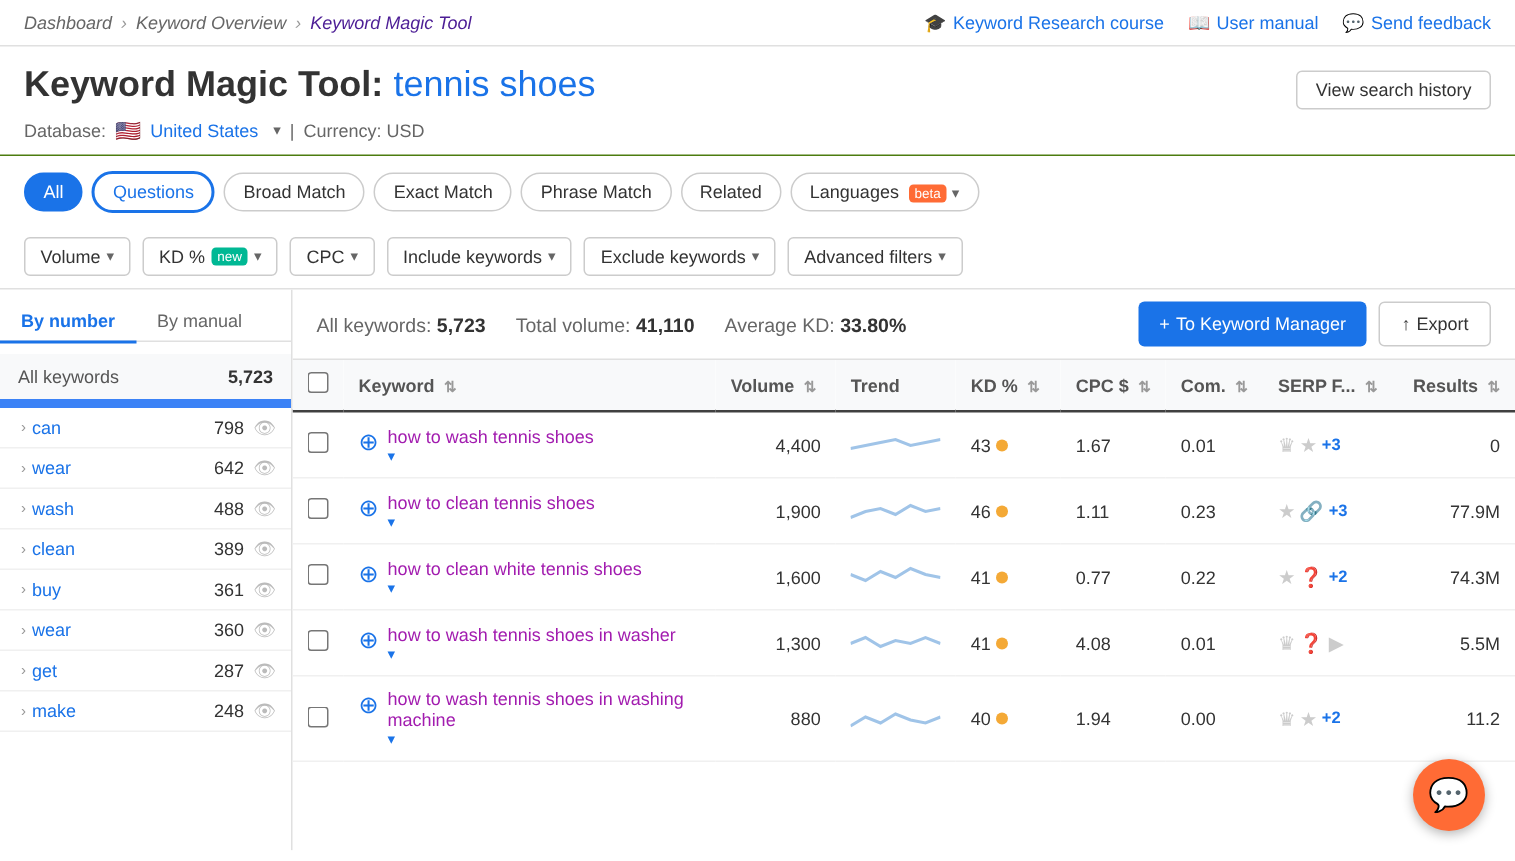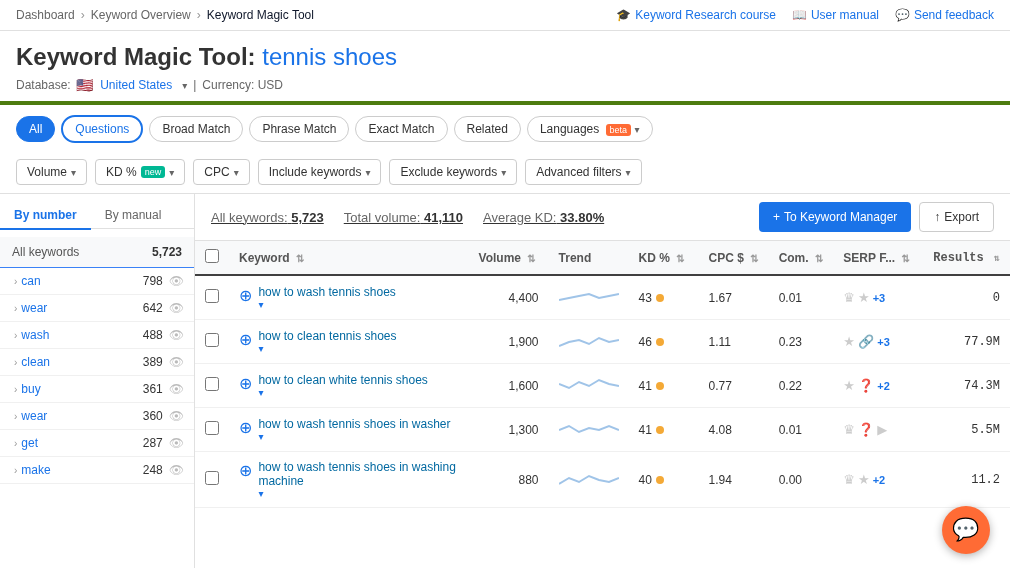--- a/index.html
+++ b/index.html
@@ -1,28 +1,28 @@
 <!DOCTYPE html>
 <html><head>
   <meta charset="utf-8">
   <style>
     * { box-sizing: border-box; margin: 0; padding: 0; }
     body { font-family: Arial, sans-serif; font-size: 13px; color: #333; background: #fff; width: 1010px; overflow-x: hidden; }
 
     
     .top-nav { display: flex; align-items: center; justify-content: space-between; padding: 8px 16px; border-bottom: 1px solid #e0e0e0; background: #fff; }
-    .breadcrumb { font-size: 12px; color: #666; display: flex; align-items: center; gap: 6px; }
-    .breadcrumb span { color: #0f172a; }
+    .breadcrumb { font-size: 12px; color: #666; display: flex; align-items: center; gap: 6px; font-style: italic; }
+    .breadcrumb span { color: #4c1d95; }
     .breadcrumb a { color: #666; text-decoration: none; }
     .breadcrumb .sep { color: #999; }
     .top-links { display: flex; align-items: center; gap: 16px; font-size: 12px; }
     .top-links a { color: #1a73e8; text-decoration: none; display: flex; align-items: center; gap: 4px; }
 
     
-    .header { padding: 12px 16px 8px 16px; border-bottom: 4px solid #4d7c0f; }
+    .header { padding: 12px 16px 8px 16px; border-bottom: 1px solid #4d7c0f; }
     .page-title { font-size: 24px; font-weight: bold; color: #333; }
     .page-title .query { color: #1a73e8; font-weight: normal; }
     .db-info { font-size: 12px; color: #666; margin-top: 6px; display: flex; align-items: center; gap: 6px; }
     .db-info a { color: #1a73e8; text-decoration: none; display: flex; align-items: center; gap: 10px; }
 
     
     .view-history-btn { 
       border: 1px solid #ccc; background: #fff; padding: 5px 12px; border-radius: 4px; 
       font-size: 12px; cursor: pointer; color: #333; margin-top: 4px;
     }
@@ -38,44 +38,44 @@
     .filter-row { display: flex; align-items: center; gap: 8px; padding: 8px 0; }
     .filter-btn { display: flex; align-items: center; gap: 4px; padding: 5px 10px; border: 1px solid #ccc; border-radius: 4px; background: #fff; font-size: 12px; cursor: pointer; color: #333; }
     .filter-btn .new-badge { background: #00b894; color: #fff; font-size: 9px; padding: 1px 4px; border-radius: 3px; }
     .chevron { font-size: 10px; color: #666; }
 
     
     .main-content { display: flex; height: calc(574px - 200px); overflow: hidden; }
 
     
     .sidebar { width: 195px; border-right: 1px solid #e0e0e0; overflow-y: auto; flex-shrink: 0; }
-    .sidebar-header { padding: 8px 12px; font-size: 12px; color: #555; display: flex; justify-content: space-between; align-items: center; border-bottom: 1px solid #3b82f6; background: #f8f9fa; }
+    .sidebar-header { padding: 8px 12px; font-size: 12px; color: #555; display: flex; justify-content: space-between; align-items: center; border-bottom: 6px solid #3b82f6; background: #f8f9fa; }
     .sidebar-header .count { font-weight: bold; color: #333; }
     .sidebar-item { display: flex; align-items: center; justify-content: space-between; padding: 6px 10px 6px 14px; border-bottom: 1px solid #f0f0f0; cursor: pointer; }
     .sidebar-item .item-left { display: flex; align-items: center; gap: 4px; font-size: 12px; color: #1a73e8; }
     .sidebar-item .item-count { font-size: 12px; color: #333; display: flex; align-items: center; gap: 6px; }
     .sidebar-item .chevron-r { color: #999; font-size: 10px; }
     .eye-icon { color: #bbb; font-size: 12px; cursor: pointer; }
 
     
     .table-area { flex: 1; overflow-x: auto; overflow-y: auto; }
     .table-toolbar { display: flex; align-items: center; justify-content: space-between; padding: 8px 16px; border-bottom: 1px solid #e0e0e0; }
-    .table-stats { font-size: 13px; color: #333; display: flex; gap: 20px; text-decoration: underline; }
+    .table-stats { font-size: 13px; color: #333; display: flex; gap: 20px; }
     .table-stats span { color: #666; }
     .table-stats strong { color: #333; }
     .table-actions { display: flex; gap: 8px; }
     .btn-primary { background: #1a73e8; color: #fff; border: none; padding: 7px 14px; border-radius: 4px; font-size: 12px; cursor: pointer; display: flex; align-items: center; gap: 4px; }
     .btn-secondary { background: #fff; color: #333; border: 1px solid #ccc; padding: 7px 14px; border-radius: 4px; font-size: 12px; cursor: pointer; display: flex; align-items: center; gap: 4px; }
 
     
     .data-table { width: 100%; border-collapse: collapse; font-size: 12px; }
     .data-table th { background: #f8f9fa; border-bottom: 2px solid #404040; padding: 8px 10px; text-align: left; font-weight: 600; color: #555; white-space: nowrap; position: sticky; top: 0; z-index: 2; }
     .data-table th .sort-icon { color: #999; font-size: 10px; margin-left: 3px; }
     .data-table td { padding: 8px 10px; border-bottom: 1px solid #f0f0f0; vertical-align: middle; }
-    .keyword-link { color: #0369a1; text-decoration: none; font-size: 12px; }
+    .keyword-link { color: #a21caf; text-decoration: none; font-size: 12px; }
     .keyword-cell { display: flex; align-items: flex-start; gap: 6px; }
     .add-icon { color: #1a73e8; font-size: 16px; cursor: pointer; margin-top: 1px; flex-shrink: 0; }
     .keyword-text { display: flex; flex-direction: column; }
     .keyword-arrow { color: #1a73e8; font-size: 10px; }
     .kd-cell { display: flex; align-items: center; gap: 4px; }
     .kd-dot { width: 8px; height: 8px; border-radius: 50%; background: #f4a936; }
     .serp-icons { display: flex; align-items: center; gap: 3px; }
     .serp-icon { font-size: 13px; color: #ccc; }
     .serp-plus { color: #1a73e8; font-size: 11px; font-weight: bold; }
     .view-tab { padding: 6px 14px; font-size: 12px; cursor: pointer; color: #666; border-bottom: 2px solid transparent; margin-bottom: -2px; }
@@ -95,21 +95,21 @@
     .checkbox { width: 14px; height: 14px; border: 1px solid #ccc; border-radius: 2px; cursor: pointer; }
 
     .col-checkbox { width: 30px; }
     .col-keyword { min-width: 180px; }
     .col-volume { width: 80px; text-align: right; }
     .col-trend { width: 80px; text-align: center; }
     .col-kd { width: 70px; }
     .col-cpc { width: 70px; }
     .col-com { width: 60px; }
     .col-serp { width: 90px; }
-    .col-results { width: 70px; text-align: right; font-family: Liberation Mono, monospace; }
+    .col-results { width: 70px; text-align: right; }
 
     td.col-volume, td.col-results { text-align: right; }
   </style>
 </head>
 <body>
 
 <div>
 
   <div class="top-nav">
     <div class="breadcrumb">
@@ -134,40 +134,41 @@
       </a>
     </div>
   </div>
 
   <div class="header">
     <div class="header-top">
       <h1 class="page-title">
         <span>Keyword Magic Tool:</span>
         <span class="query">tennis shoes</span>
       </h1>
+      <button class="view-history-btn">View search history</button>
     </div>
     <div class="db-info">
       <span>Database:</span>
       <span class="flag">🇺🇸</span>
       <a href="#">
         <span>United States</span>
         <span class="chevron">▾</span>
       </a>
       <span>|</span>
       <span>Currency: USD</span>
     </div>
   </div>
 
   <div class="filter-tabs">
     <div class="tab-row">
       <button class="tab active">All</button>
       <button class="tab outlined-active">Questions</button>
       <button class="tab">Broad Match</button>
+      <button class="tab">Exact Match</button>
       <button class="tab">Phrase Match</button>
-      <button class="tab">Exact Match</button>
       <button class="tab">Related</button>
       <button class="tab">
         Languages <span class="beta-badge">beta</span>
         <span class="chevron">▾</span>
       </button>
     </div>
     <div class="filter-row">
       <button class="filter-btn">
         Volume <span class="chevron">▾</span>
       </button>

